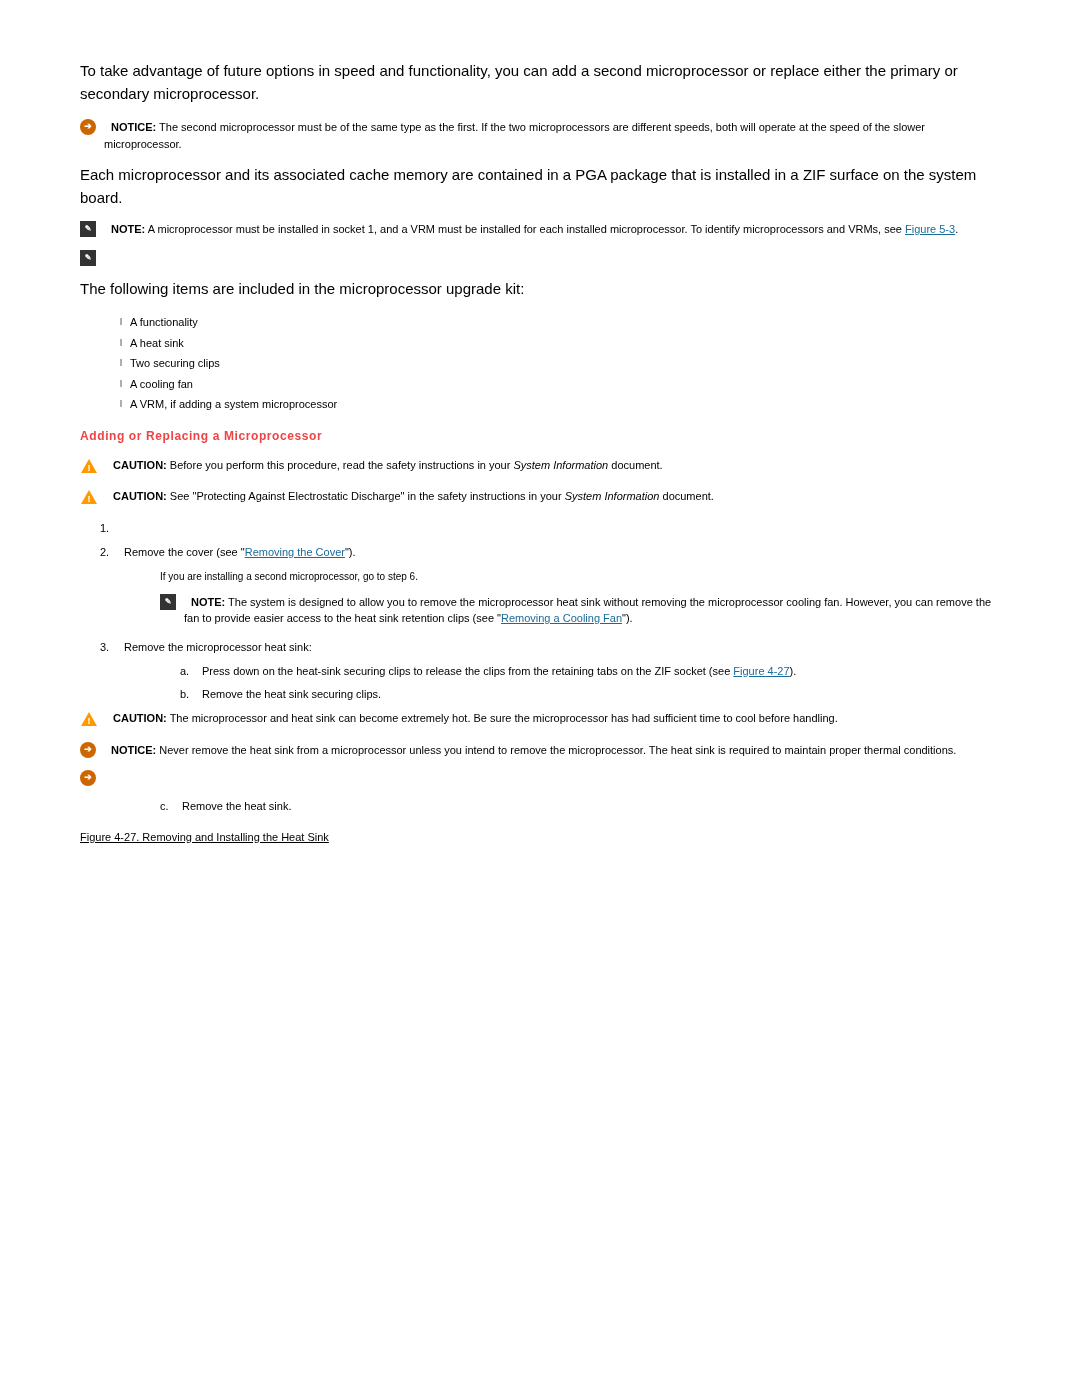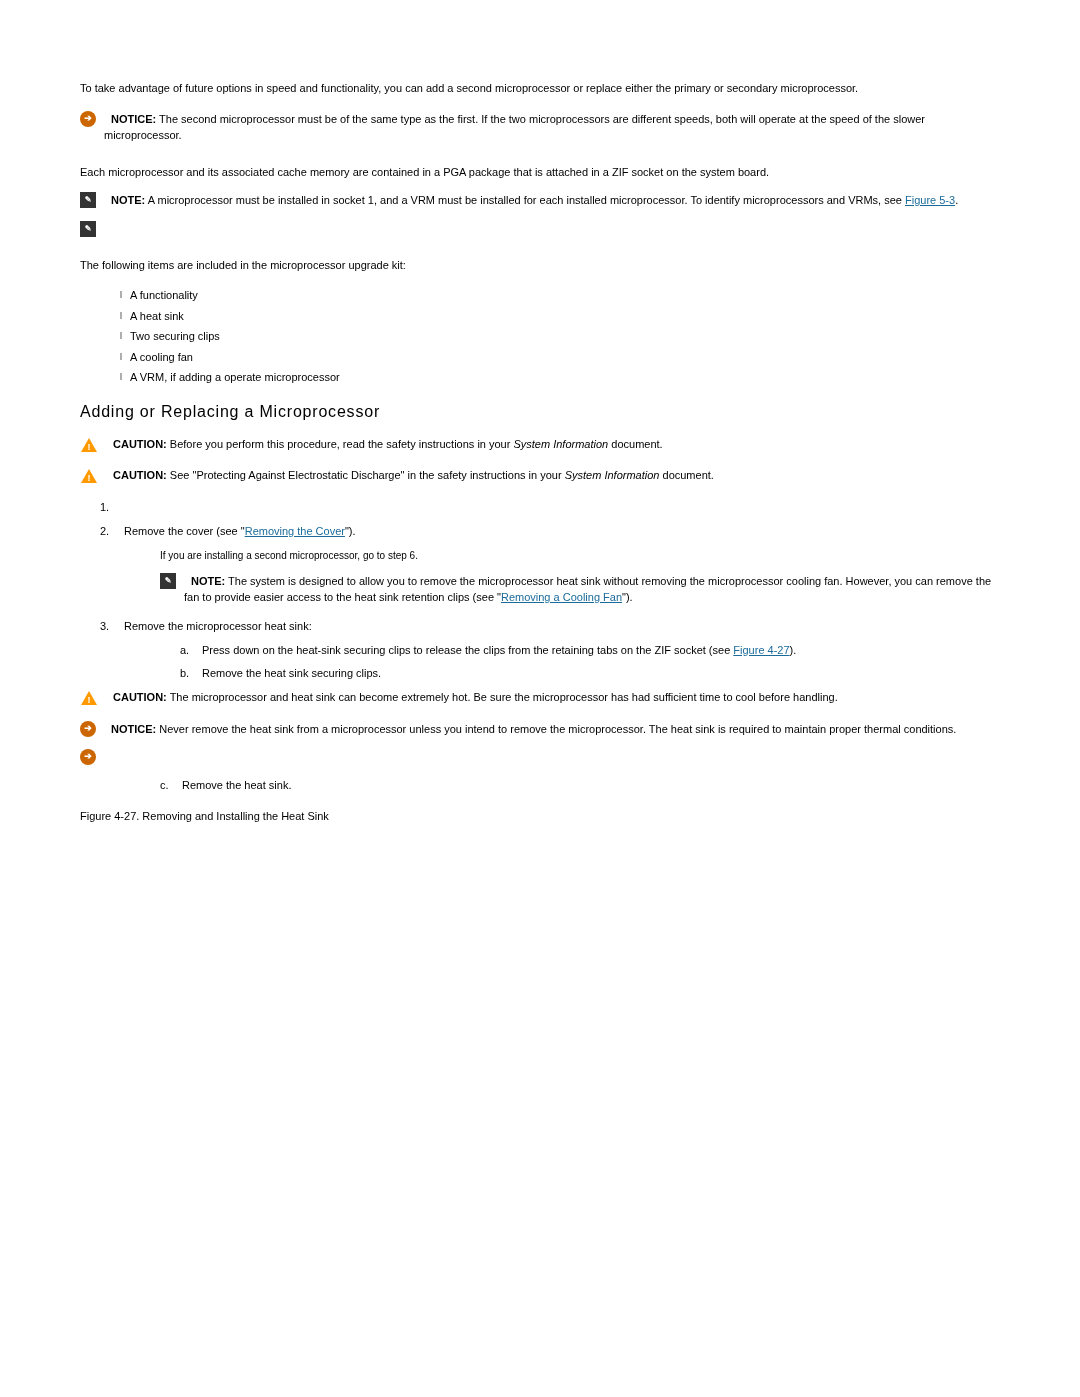--- a/index.html
+++ b/index.html
@@ -12,22 +12,21 @@
       background: #ffffff;
       font-family: Arial, Helvetica, sans-serif;
       font-size: 11px;
       color: #000000;
       padding: 60px 80px;
       line-height: 1.5;
     }
 
     .intro-text {
       margin-bottom: 14px;
-      font-size: 11px;
-      margin-top: 20px;
+      font-size: 15px;
     }
 
     .notice-box {
       display: flex;
       align-items: flex-start;
       margin-bottom: 12px;
       gap: 8px;
     }
 
     .notice-text {
@@ -59,23 +58,23 @@
     }
 
     .bullet {
       font-size: 9px;
       margin-top: 2px;
       color: #333;
     }
 
     h2.section-heading {
       font-family: Arial, Helvetica, sans-serif;
-      font-size: 16px;
-      font-weight: normal;
-      color: #000000;
+      font-size: 12px;
+      font-weight: bold;
+      color: #ef4444;
       letter-spacing: 0.05em;
       margin-bottom: 12px;
       margin-top: 8px;
     }
 
     .numbered-list {
       margin-left: 20px;
       margin-bottom: 8px;
     }
 
@@ -118,20 +117,21 @@
     a {
       color: #1a6b9a;
       text-decoration: underline;
       text-align: right;
     }
 
     .figure-caption {
       font-size: 11px;
       margin-top: 14px;
       margin-bottom: 8px;
+      text-decoration: underline;
     }
 
     
     .icon-notice-circle {
       display: inline-flex;
       align-items: center;
       justify-content: center;
       width: 16px;
       height: 16px;
       border-radius: 50%;
@@ -178,21 +178,21 @@
 <p class="intro-text">To take advantage of future options in speed and functionality, you can add a second microprocessor or replace either the primary or secondary microprocessor.</p>
 
 <div class="notice-box">
   <div class="icon-notice-circle">➔</div>
   <div class="notice-text">
     <span class="notice-label">NOTICE:</span>
     <span> The second microprocessor must be of the same type as the first. If the two microprocessors are different speeds, both will operate at the speed of the slower microprocessor.</span>
   </div>
 </div>
 
-<p class="intro-text section-divider">Each microprocessor and its associated cache memory are contained in a PGA package that is attached in a ZIF socket on the system board.</p>
+<p class="intro-text section-divider">Each microprocessor and its associated cache memory are contained in a PGA package that is installed in a ZIF surface on the system board.</p>
 
 <div class="notice-box">
   <div class="icon-note-square">✎</div>
   <div class="notice-text">
     <span class="notice-label">NOTE:</span>
     <span> A microprocessor must be installed in socket 1, and a VRM must be installed for each installed microprocessor. To identify microprocessors and VRMs, see <a href="#">Figure 5-3</a>.</span>
   </div>
 </div>
 
 <div class="notice-box">
@@ -213,21 +213,21 @@
   <div class="list-item">
     <span class="bullet">l</span>
     <span>Two securing clips</span>
   </div>
   <div class="list-item">
     <span class="bullet">l</span>
     <span>A cooling fan</span>
   </div>
   <div class="list-item">
     <span class="bullet">l</span>
-    <span>A VRM, if adding a operate microprocessor</span>
+    <span>A VRM, if adding a system microprocessor</span>
   </div>
 </div>
 
 <h2 class="section-heading">Adding or Replacing a Microprocessor</h2>
 
 <div class="caution-wrapper">
   <div class="caution-tri">
     <svg width="18" height="16" viewBox="0 0 18 16">
       <polygon points="9,1 17,15 1,15" fill="#ff9900"></polygon>
       <text x="9" y="13" text-anchor="middle" font-size="9" font-weight="bold" fill="white">!</text>

